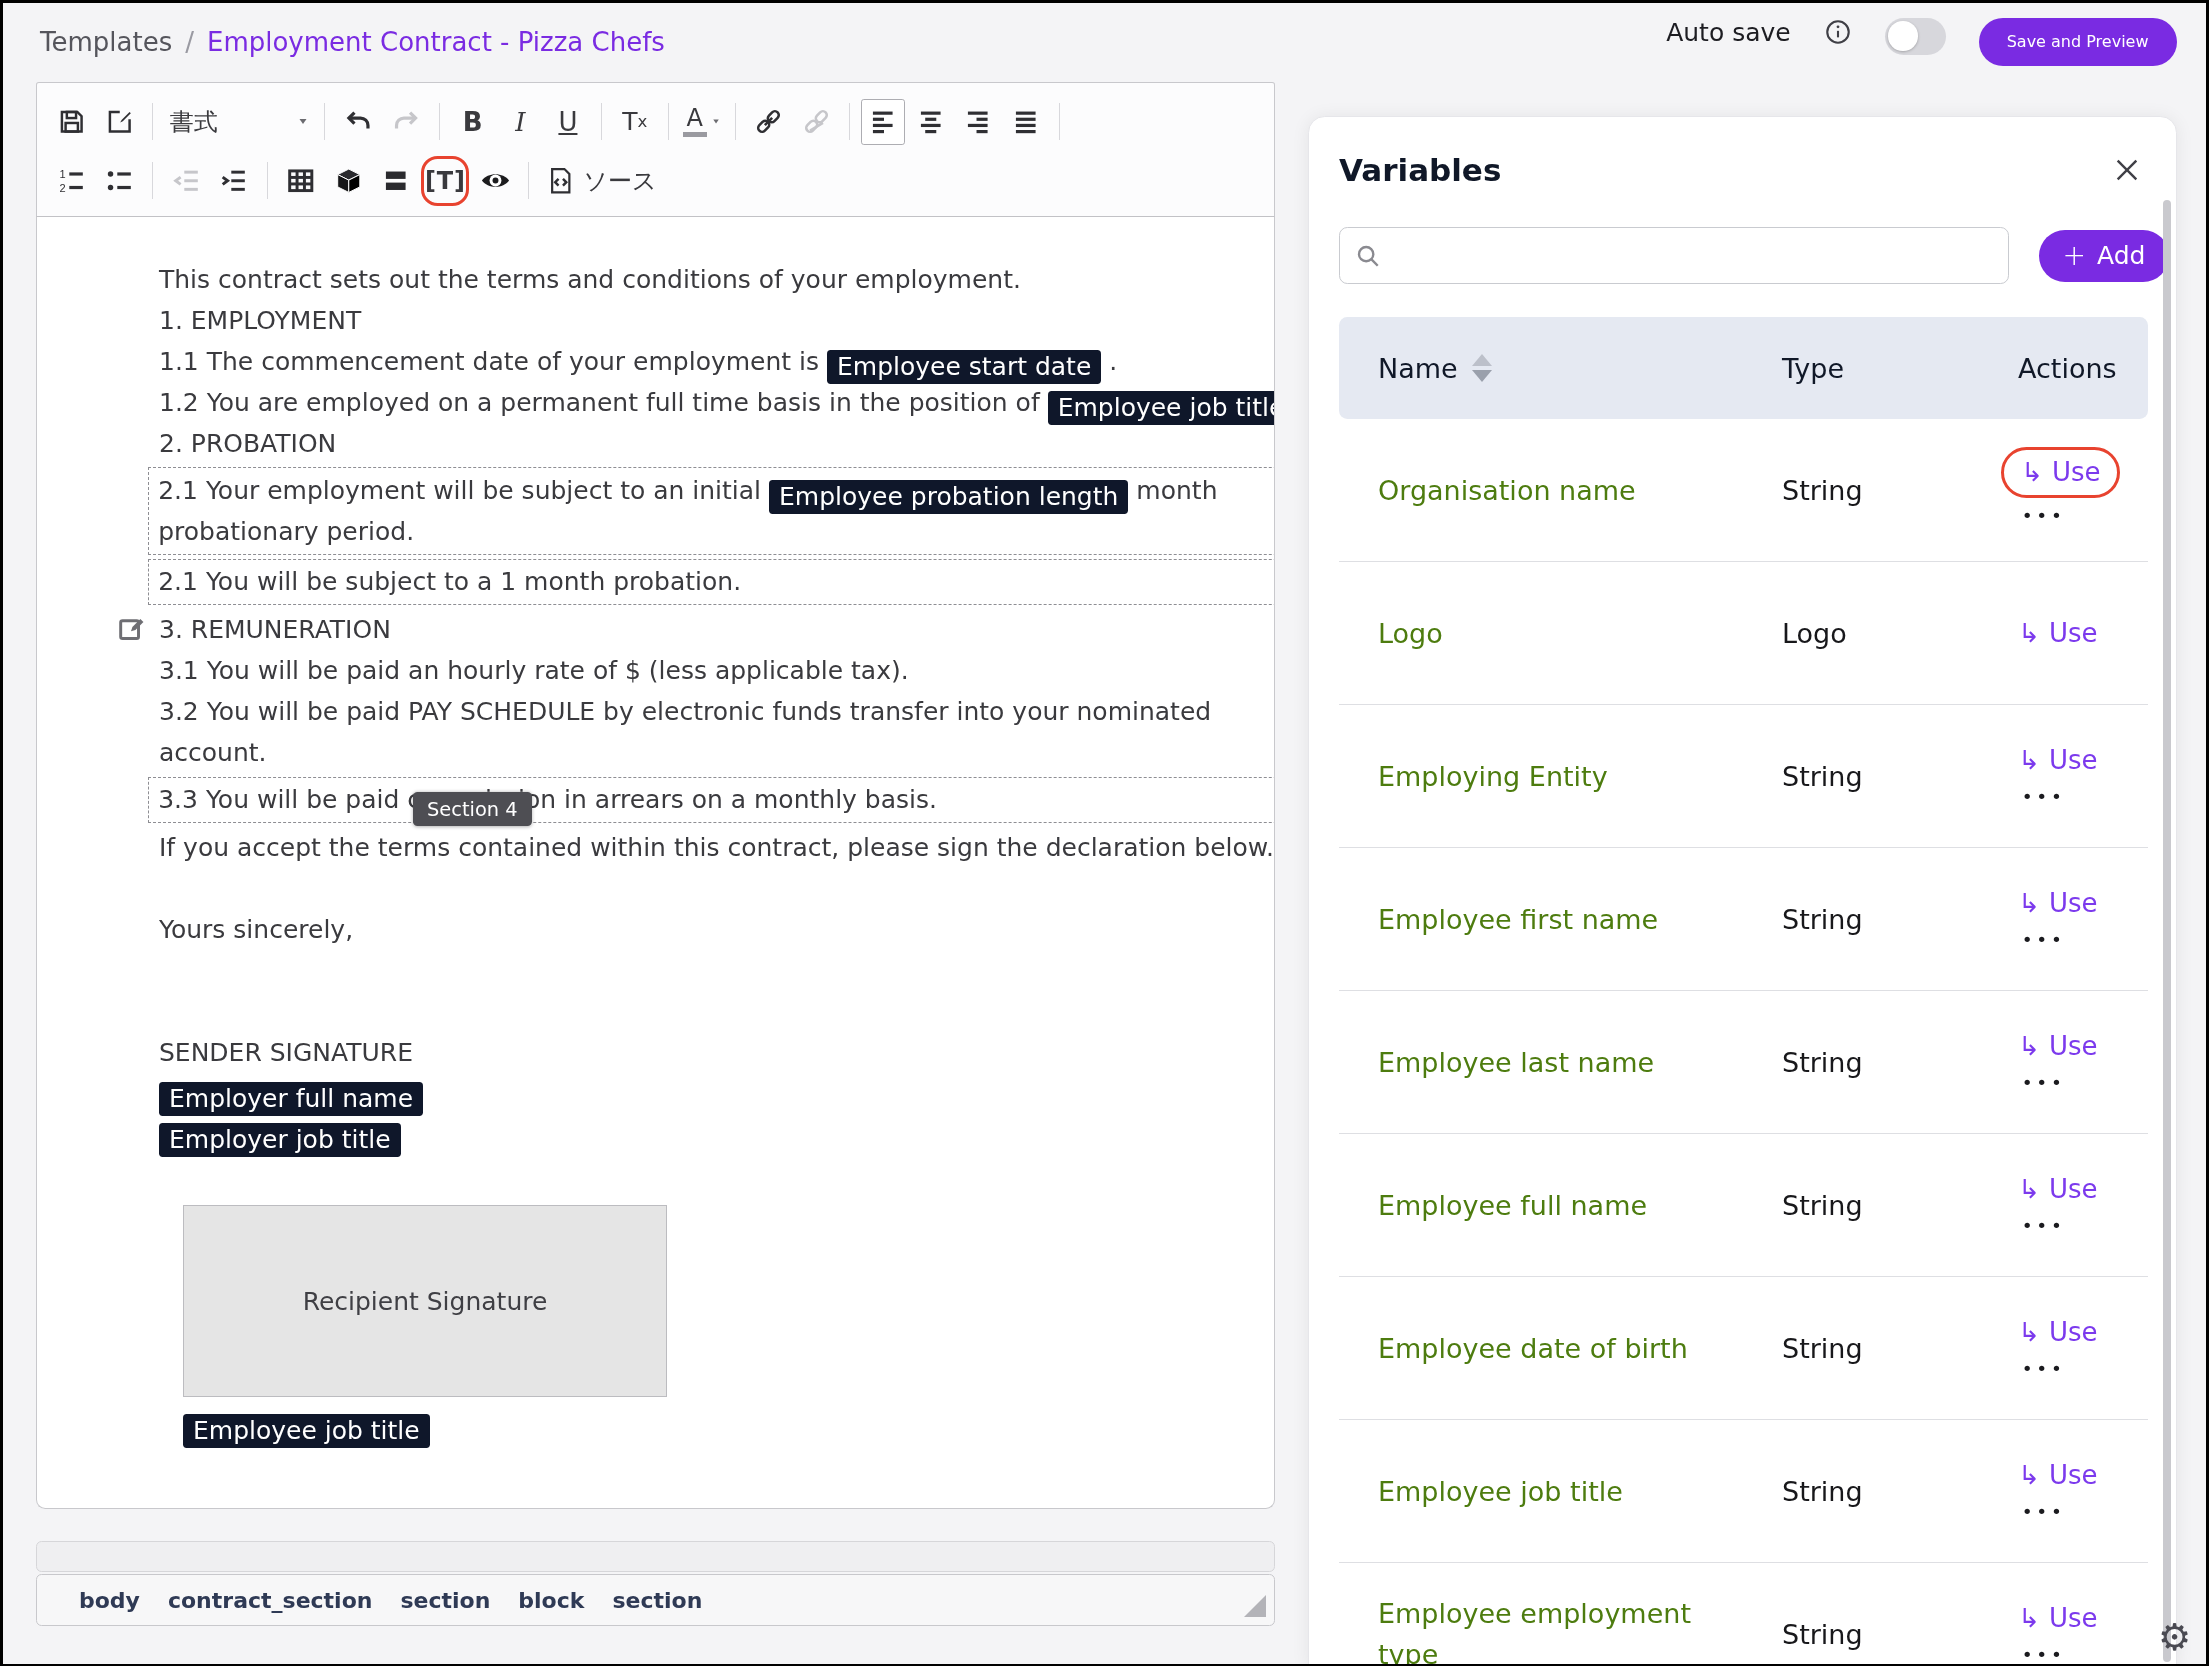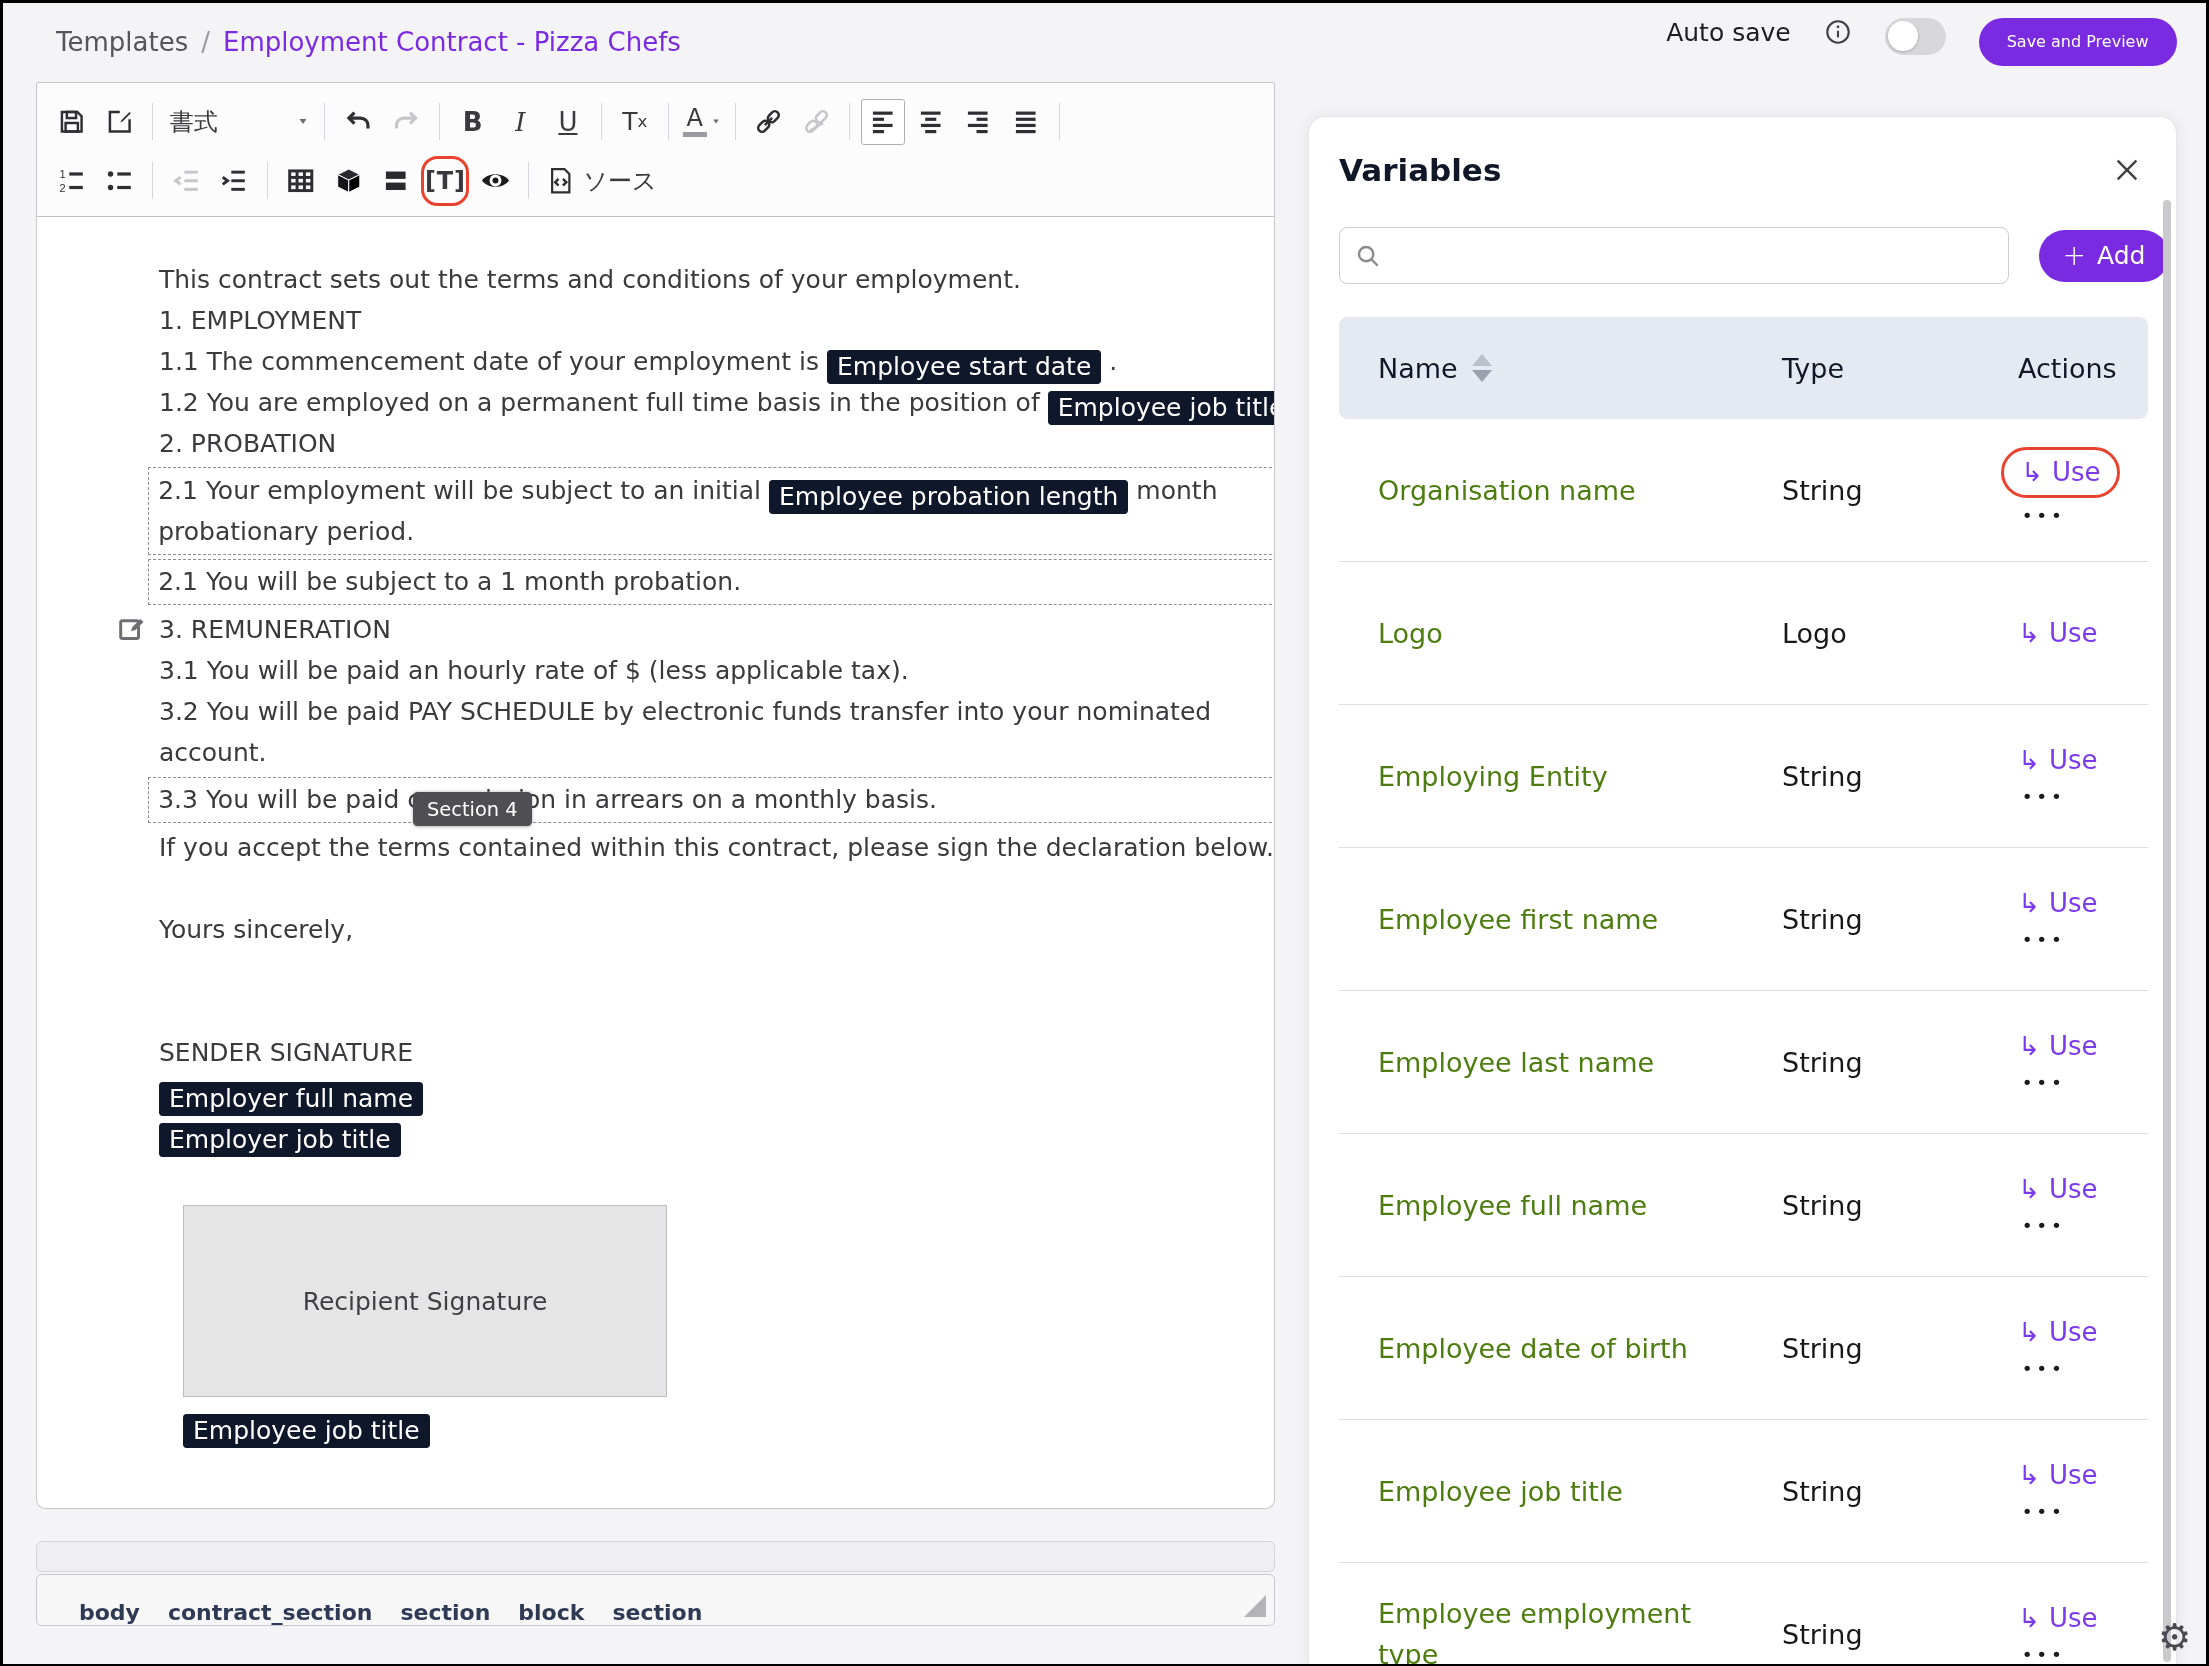--- a/index.html
+++ b/index.html
@@ -2,21 +2,21 @@
 <html style="font-size:14.8px"><head>
 <meta charset="utf-8">
 <style>
   html,body{margin:0;padding:0}
   body{
     width:2209px;height:1667px;box-sizing:border-box;position:relative;
     border:3.7px solid #000;background:#F4F4F6;overflow:hidden;
     font-family:"DejaVu Sans","Liberation Sans",sans-serif;color:#2b2b2f;
   }
   
-  #topbar{position:absolute;left:16px;top:0;right:0;height:76px;background:#F4F4F6}
+  #topbar{position:absolute;left:0;top:0;right:0;height:76px;background:#F4F4F6}
   .breadcrumb{position:absolute;left:37px;top:24px;font-size:26px;display:flex;gap:13px;align-items:center}
   .bc-root{color:#55555c}
   .bc-sep{color:#9a9aa2}
   .bc-current{color:#7A2BE2}
   .topright{position:absolute;right:29.5px;top:14.8px;display:flex;align-items:flex-start;gap:33px}
   .autosave-label{font-size:25px;color:#1d1d22}
   .toggle{width:61px;height:37px;border-radius:18.5px;background:#D7D7DC;position:relative;cursor:pointer}
   .toggle .knob{position:absolute;left:3.7px;top:3.7px;width:29.5px;height:29.5px;border-radius:50%;background:#fff;box-shadow:0 0.9px 2.8px rgba(0,0,0,.25)}
   .btn-primary{background:#7A2BE2;color:#fff;border:none;border-radius:24px;height:48px;padding:0 28px;
     font-size:16px;font-family:inherit;cursor:pointer;display:flex;align-items:center}
@@ -54,21 +54,21 @@
   .tooltip{position:absolute;left:264px;top:14.8px;background:#4E4E53;color:#fff;font-size:19.4px;padding:5.5px 14px;
     border-radius:4.6px;white-space:nowrap;z-index:3;box-shadow:0 0.9px 3.7px rgba(0,0,0,.3)}
   .sigbox{width:482px;height:190px;background:#e5e5e5;border:0.9px solid #BCBCC0;margin:9.2px 0 7.4px 24px;
     display:flex;align-items:center;justify-content:center;font-size:25px;color:#3F3F44}
   .indent{margin-left:24px}
   .widget-icon{position:absolute;left:-42px;top:5.5px}
   
   #hscroll{position:absolute;left:33px;top:1538px;width:1239px;height:31px;background:#EFEFF1;
     border:0.9px solid #D6D6D9;border-radius:5.5px;box-sizing:border-box}
   #pathbar{position:absolute;left:33px;top:1571px;width:1239px;height:52px;background:#F7F7F8;
-    border:0.9px solid #C8C8CC;border-radius:5.5px;box-sizing:border-box;display:flex;align-items:flex-end;
+    border:0.9px solid #C8C8CC;border-radius:5.5px;box-sizing:border-box;display:flex;align-items:center;
     padding-left:42px;gap:28px}
   .path-token{font-size:22px;font-weight:bold;color:#2F3A55;cursor:pointer}
   .grip{position:absolute;right:8.3px;bottom:8.3px;width:0;height:0;border-left:22px solid transparent;border-bottom:22px solid #B3B3B8}
   
   #panel{position:absolute;left:1305px;top:113px;width:869px;height:1551px;background:#fff;
     border:0.9px solid #E6E6EA;border-radius:16.6px 16.6px 0 0;box-shadow:0 1.8px 18.5px rgba(18,18,24,.07);
     box-sizing:border-box;padding:0 28px 0 30px;overflow:hidden}
   .panel-close{position:absolute;top:39px;right:35px;cursor:pointer;background:none;border:none;padding:0}
   .panel-title{margin-top:35px;font-size:31px;font-weight:600;color:#101828}
   .search-row{margin-top:39px;display:flex;align-items:center;gap:29.5px}

